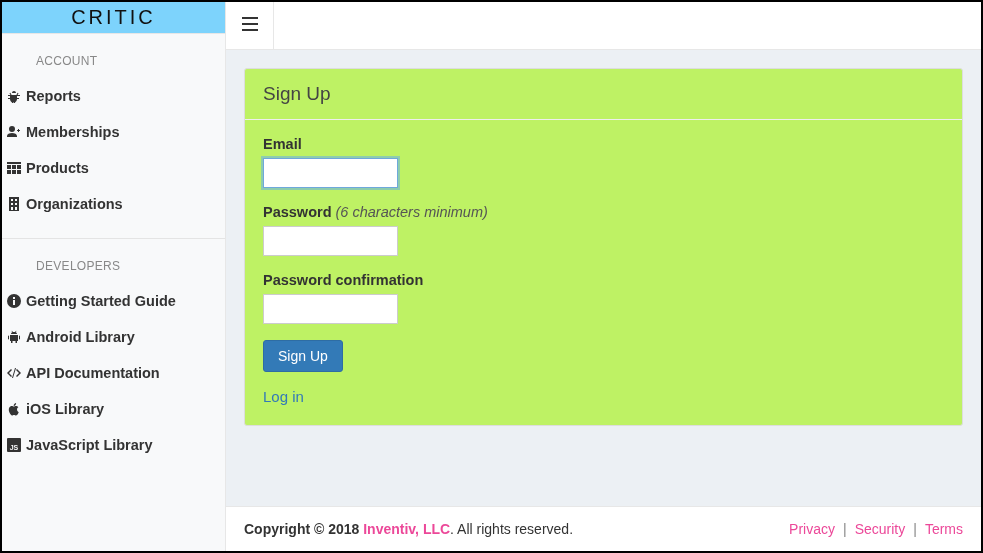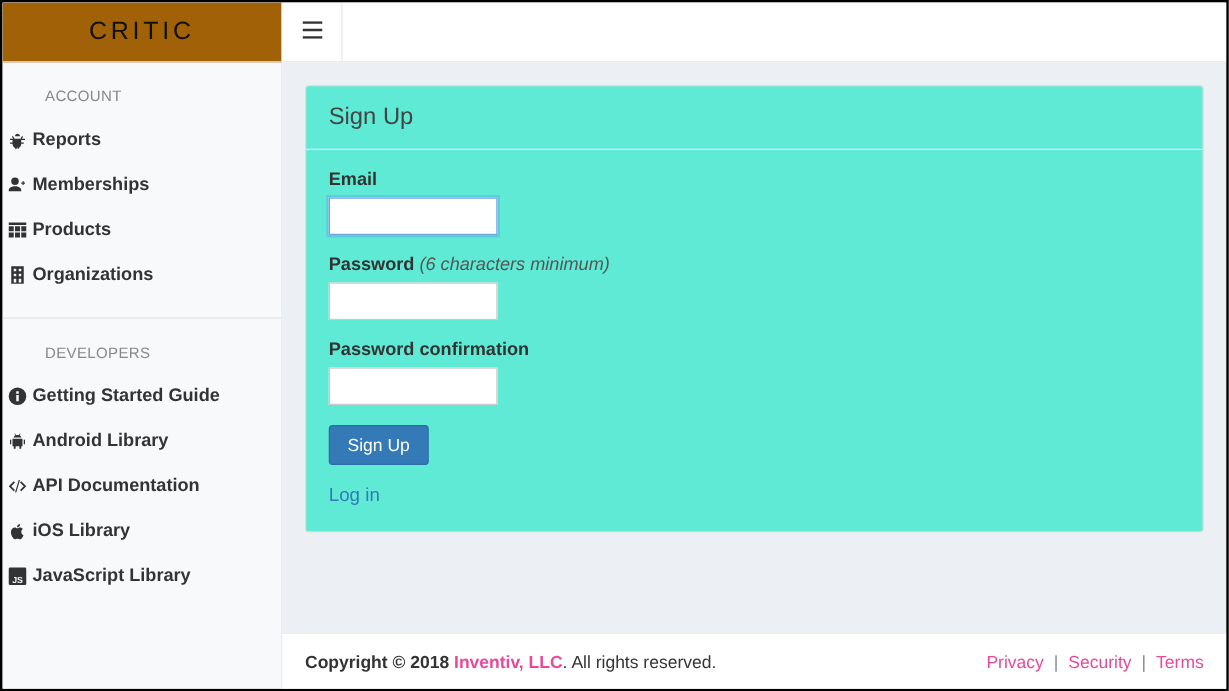--- a/index.html
+++ b/index.html
@@ -21,22 +21,22 @@
   min-height: 0;
 }
 .sidebar {
   width: 224px;
   background: #f8f9fa;
   border-right: 1px solid #e7e7e7;
   display: flex;
   flex-direction: column;
 }
 .logo-box {
-  height: 48px;
-  background: #a16207;
+  height: 32px;
+  background: #7dd3fc;
   border-bottom: 1px solid #e7e7e7;
   display: flex;
   align-items: center;
   justify-content: center;
   font-family: "Arial Narrow", Arial, sans-serif;
   font-size: 20px;
   letter-spacing: 3px;
   font-weight: 300;
   color: #111;
 }
@@ -106,21 +106,21 @@
   cursor: pointer;
 }
 .feedback-btn svg { width: 16px; height: 16px; fill: none; stroke: #333; stroke-width: 1.6; }
 
 .page-body {
   flex: 1;
   padding: 18px;
   overflow: auto;
 }
 .panel {
-  background: #5eead4;
+  background: #bef264;
   border: 1px solid #ddd;
   border-radius: 3px;
 }
 .panel-header {
   padding: 14px 18px;
   border-bottom: 1px solid #eee;
   font-size: 19px;
   color: #444;
 }
 .panel-body {

